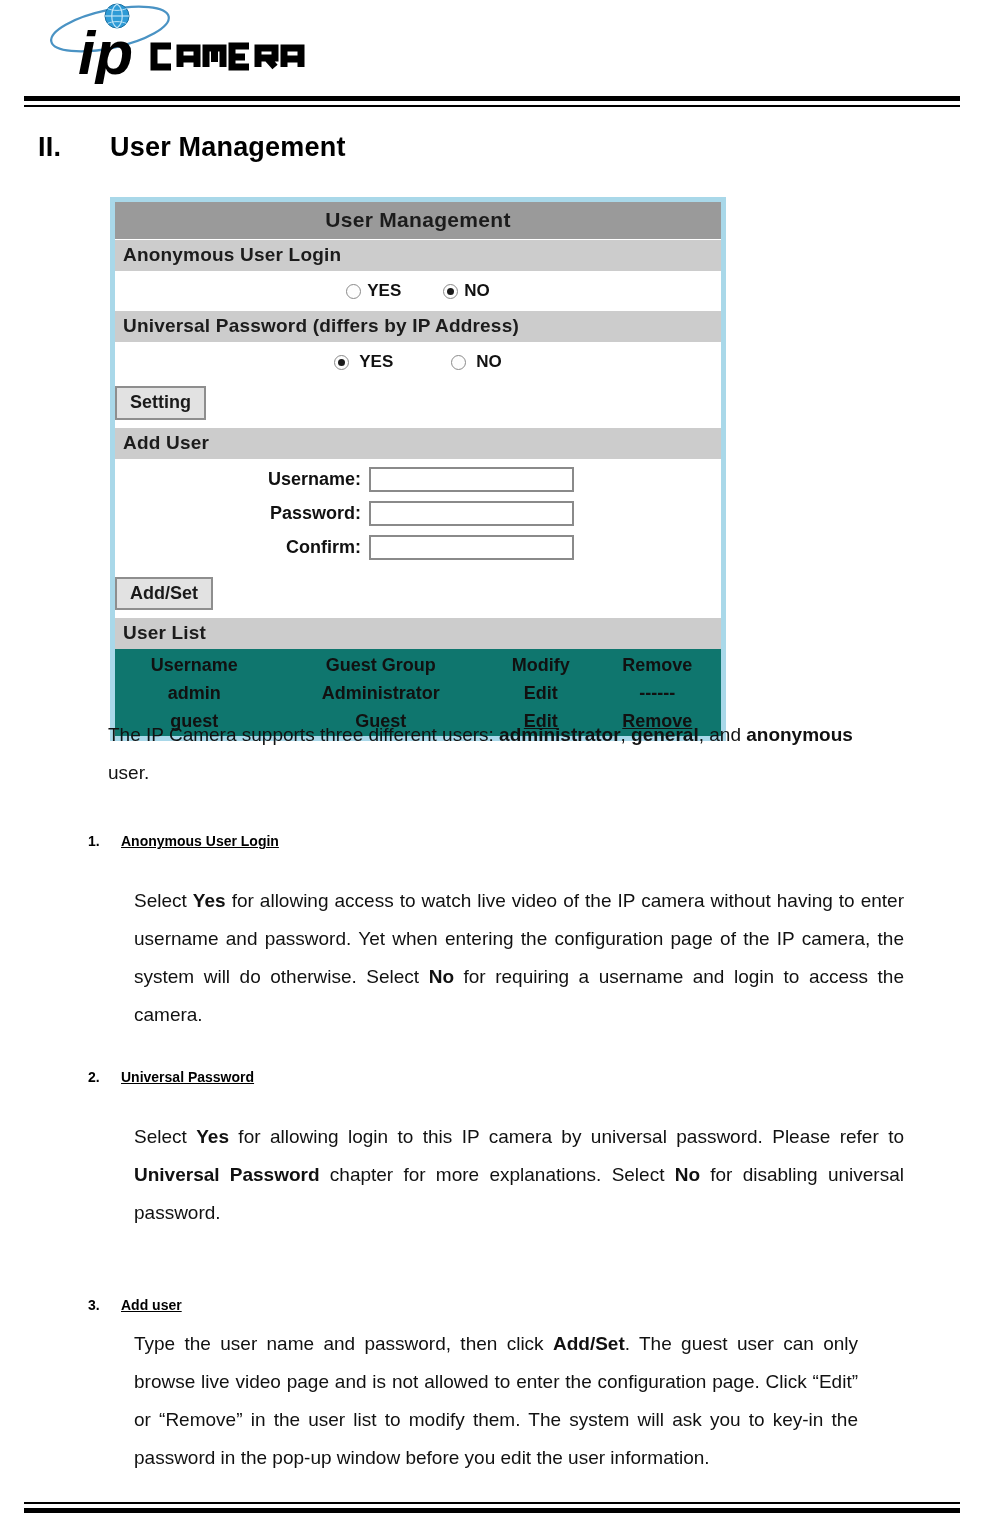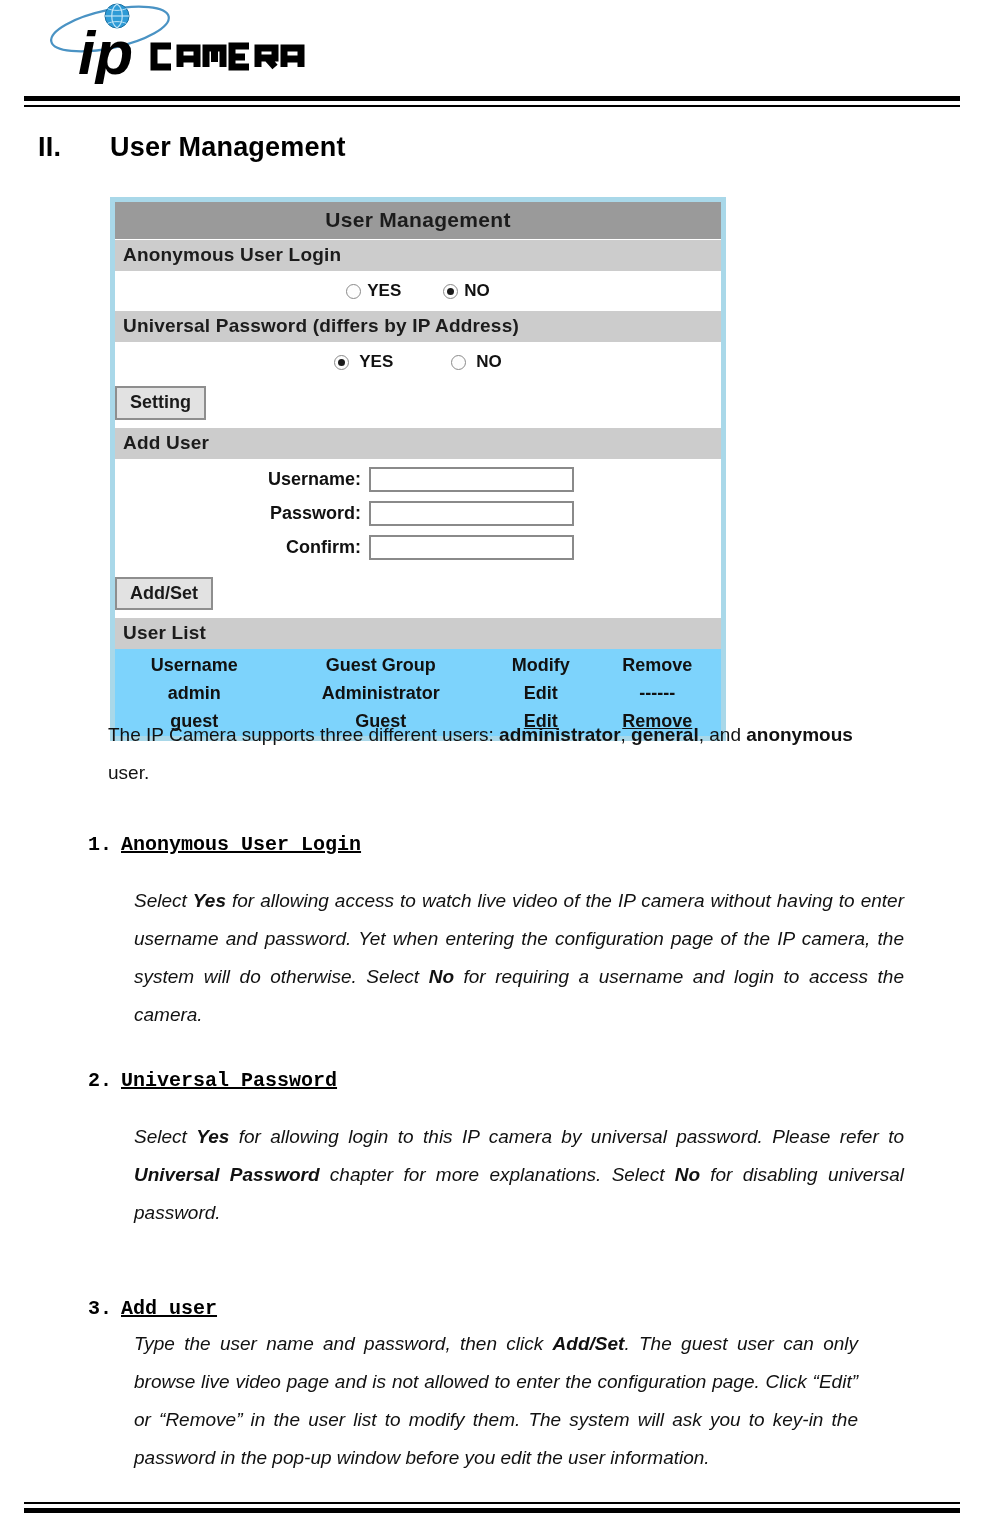--- a/index.html
+++ b/index.html
@@ -190,21 +190,21 @@
     width: 205px;
     height: 25px;
     border: 2px solid #8a8a8a;
     background: #ffffff;
     box-sizing: border-box;
   }
 
   table.user-list {
     width: 100%;
     border-collapse: collapse;
-    background: #7dd3fc;
+    background: #0f766e;
   }
   table.user-list th,
   table.user-list td {
     font-size: 18px;
     font-weight: bold;
     text-align: center;
     padding: 3px 0 4px 0;
     color: #111;
   }
   table.user-list th { padding-top: 6px; }
@@ -212,28 +212,27 @@
   .link-underline { text-decoration: underline; }
 
   
   .para {
     position: absolute;
     font-size: 19px;
     line-height: 38px;
     color: #111;
   }
   .para b { font-weight: bold; }
-  .justified { text-align: justify; font-style: italic; }
+  .justified { text-align: justify; }
 
   .list-head {
     position: absolute;
-    font-size: 20px;
+    font-size: 14px;
     font-weight: bold;
     white-space: nowrap;
-    font-family: Liberation Mono, monospace;
   }
   .list-head .num {
     display: inline-block;
     width: 33px;
   }
   .list-head .ul { text-decoration: underline; }
 
   #p-intro   { left: 108px; top: 716px; width: 790px; }
   #h-1       { left: 88px;  top: 833px; }
   #p-1       { left: 134px; top: 882px; width: 770px; }

